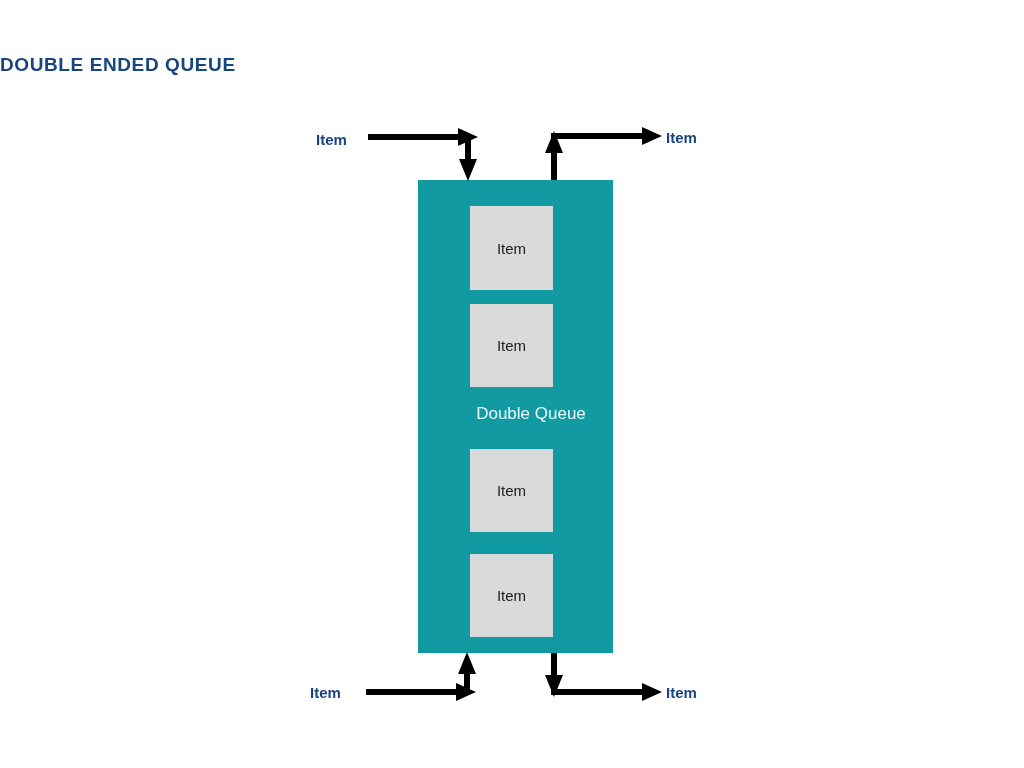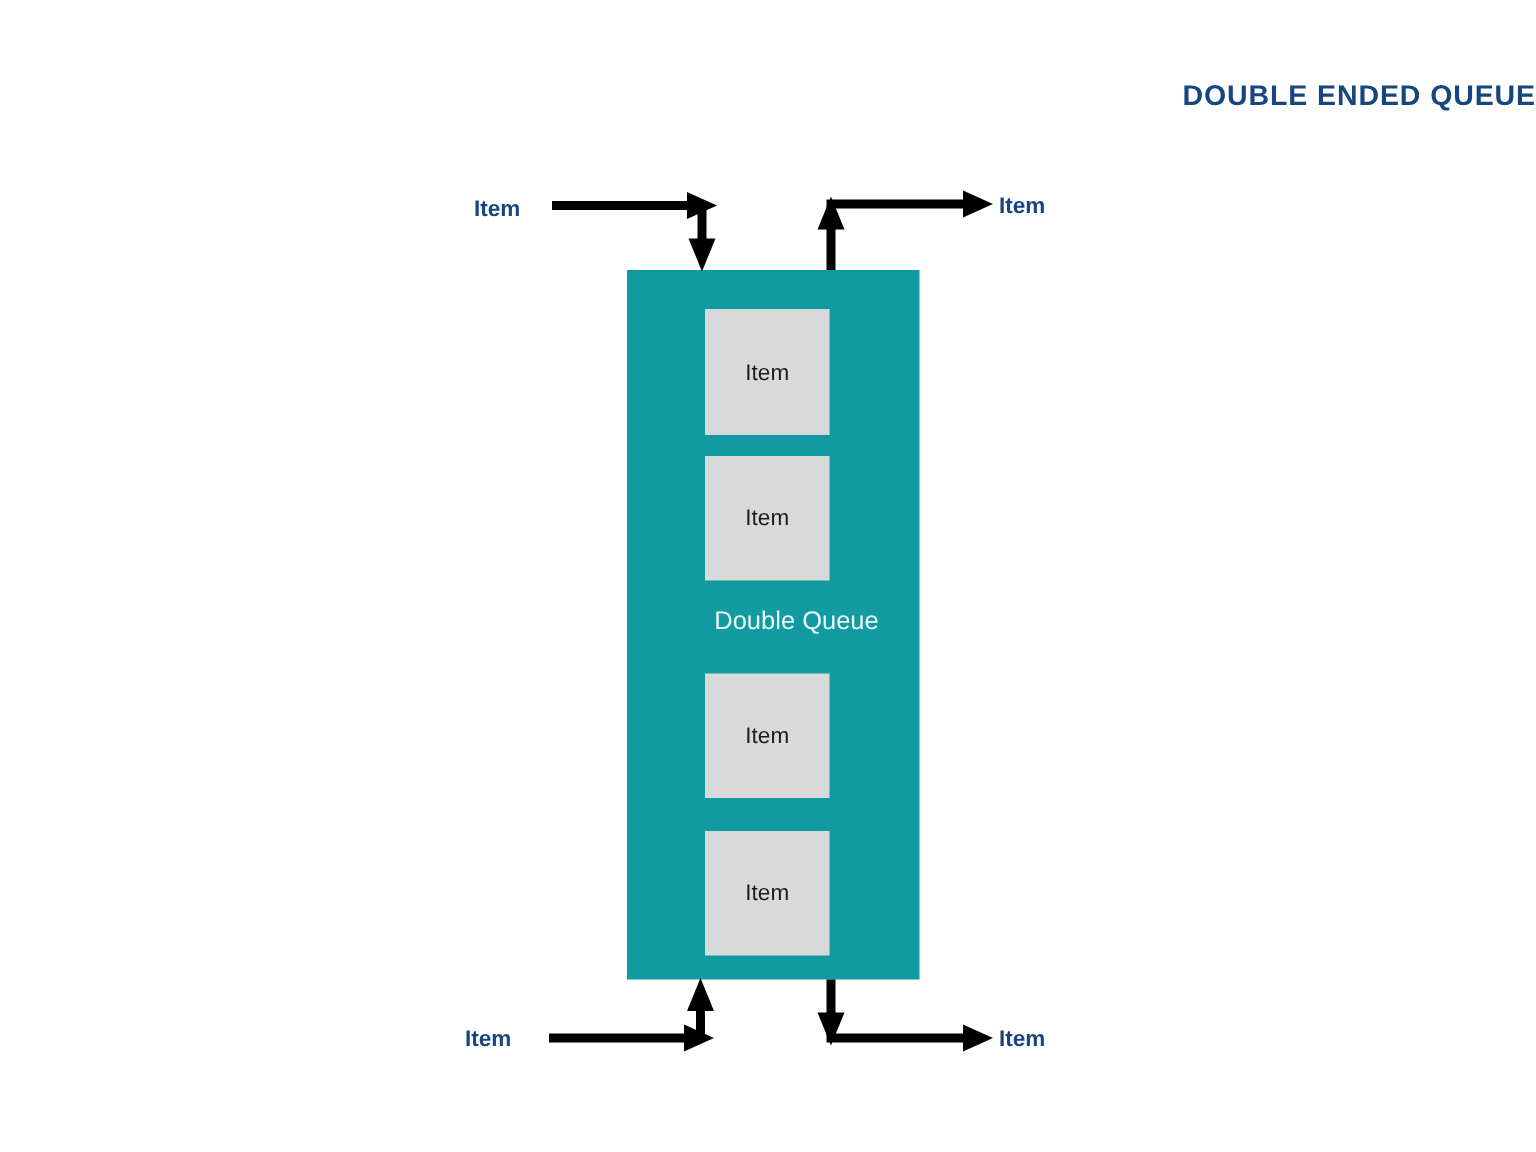--- a/index.html
+++ b/index.html
@@ -20,21 +20,21 @@
     height: 768px;
     background: #ffffff;
   }
 
   
   .title {
     position: absolute;
     left: 0;
     top: 54px;
     width: 1024px;
-    text-align: right;
+    text-align: left;
     font-size: 19px;
     font-weight: bold;
     letter-spacing: 0.6px;
     color: #17457f;
     font-family: "Liberation Sans", sans-serif;
     white-space: pre;
   }
 
   
   .queue-box {

